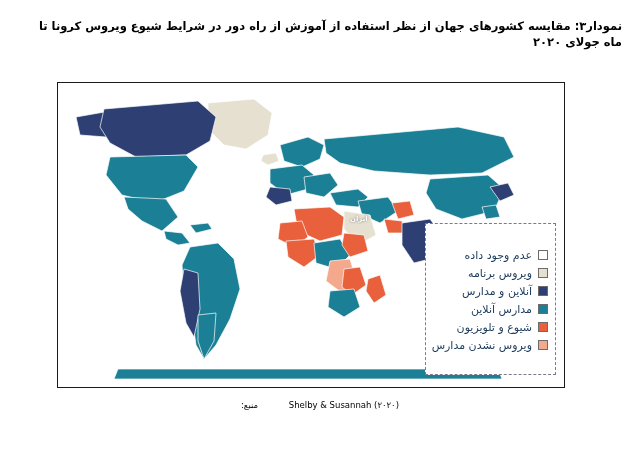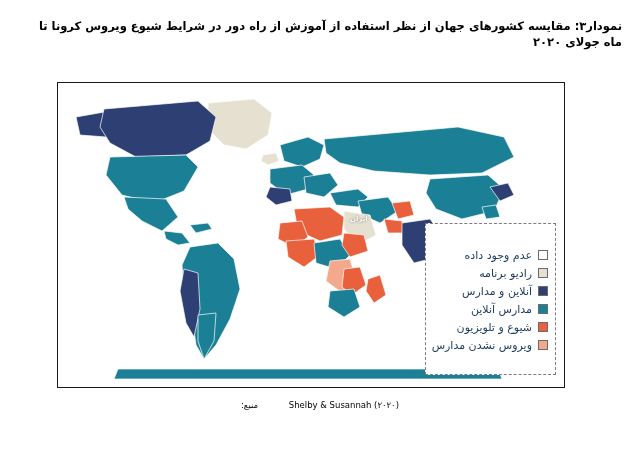--- a/index.html
+++ b/index.html
@@ -187,21 +187,21 @@
 
     <div class="iran-label">ایران</div>
 
     <div class="legend">
       <div class="legend-row">
         <span class="legend-swatch" style="background:#ffffff"></span>
         <span class="legend-label">عدم وجود داده</span>
       </div>
       <div class="legend-row">
         <span class="legend-swatch" style="background:#e5e0cf"></span>
-        <span class="legend-label">رادیو برنامه</span>
+        <span class="legend-label">ویروس برنامه</span>
       </div>
       <div class="legend-row">
         <span class="legend-swatch" style="background:#2d3f73"></span>
         <span class="legend-label">آنلاین و مدارس</span>
       </div>
       <div class="legend-row">
         <span class="legend-swatch" style="background:#1b7f95"></span>
         <span class="legend-label">مدارس آنلاین</span>
       </div>
       <div class="legend-row">

